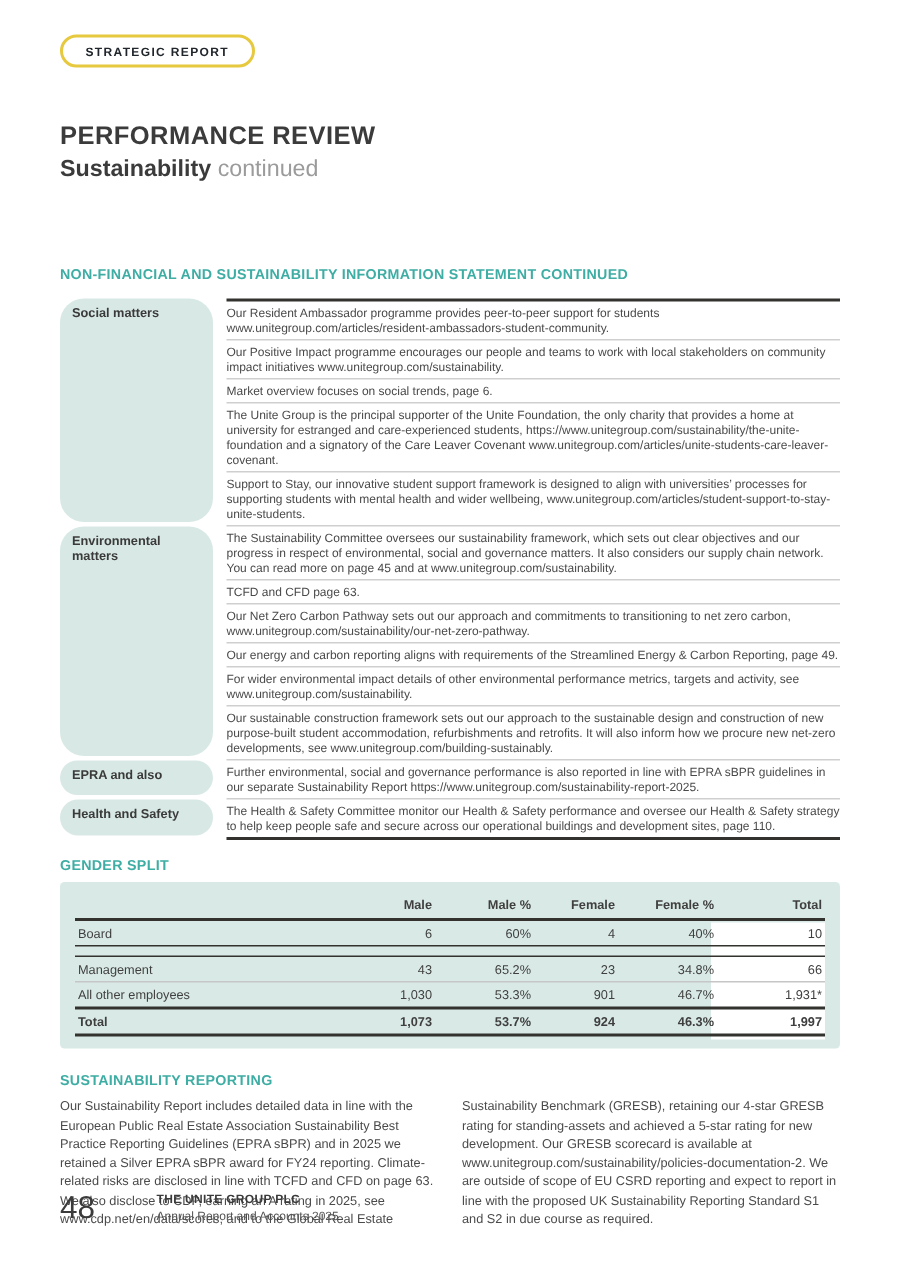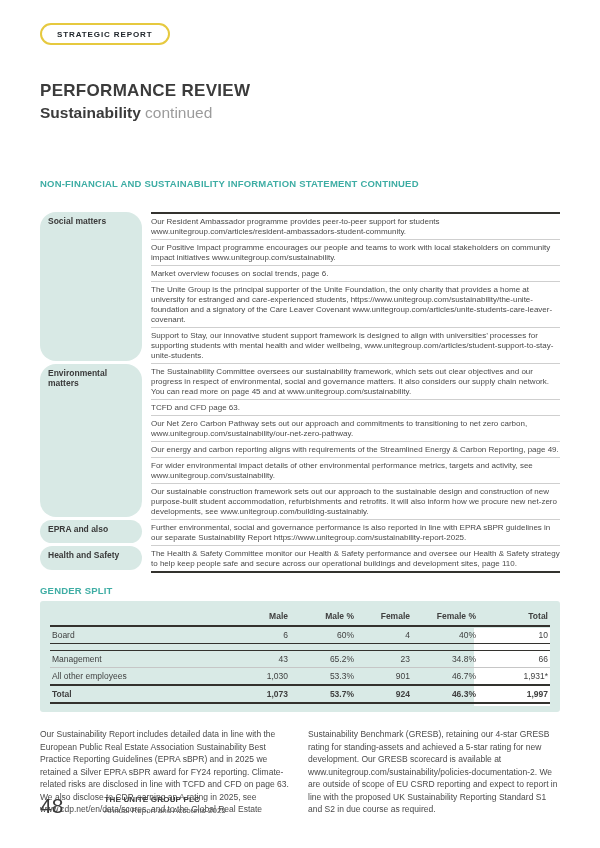--- a/index.html
+++ b/index.html
@@ -38,21 +38,21 @@
   .page-subtitle { margin: 0; font-size: 15.5px; }
   .sub-strong { font-weight: bold; color: #3b3b3b; }
   .sub-light { font-weight: normal; color: #9b9b9b; }
 
   .section-heading {
     color: #3EADA4;
     font-size: 9.5px;
     font-weight: bold;
     letter-spacing: 0.2px;
   }
-  .nfs-heading { margin-top: 56px; margin-bottom: 23px; }
+  .nfs-heading { margin-top: 56px; margin-bottom: 10px; }
 
   
   .nfs-table { width: 100%; }
   .nfs-group { display: flex; align-items: stretch; }
   .nfs-label {
     flex: none;
     width: 86px;
     background: #D8E9E5;
     border-radius: 16px;
     padding: 4px 8px 0;
@@ -249,20 +249,21 @@
           <td>53.7%</td>
           <td>924</td>
           <td>46.3%</td>
           <td>1,997</td>
         </tr>
       </tbody>
     </table>
   </div>
 
   <div class="reporting">
+    <div class="section-heading reporting-heading">SUSTAINABILITY REPORTING</div>
     <div class="reporting-cols">
       <div class="reporting-col">Our Sustainability Report includes detailed data in line with the European Public Real Estate Association Sustainability Best Practice Reporting Guidelines (EPRA sBPR) and in 2025 we retained a Silver EPRA sBPR award for FY24 reporting. Climate-related risks are disclosed in line with TCFD and CFD on page 63. We also disclose to CDP, earning an A rating in 2025, see www.cdp.net/en/data/scores, and to the Global Real Estate</div>
       <div class="reporting-col">Sustainability Benchmark (GRESB), retaining our 4-star GRESB rating for standing-assets and achieved a 5-star rating for new development. Our GRESB scorecard is available at www.unitegroup.com/sustainability/policies-documentation-2. We are outside of scope of EU CSRD reporting and expect to report in line with the proposed UK Sustainability Reporting Standard S1 and S2 in due course as required.</div>
     </div>
   </div>
 
   <div class="footer">
     <div class="page-number">48</div>
     <div class="footer-text">
       <div class="footer-company">THE UNITE GROUP PLC</div>

